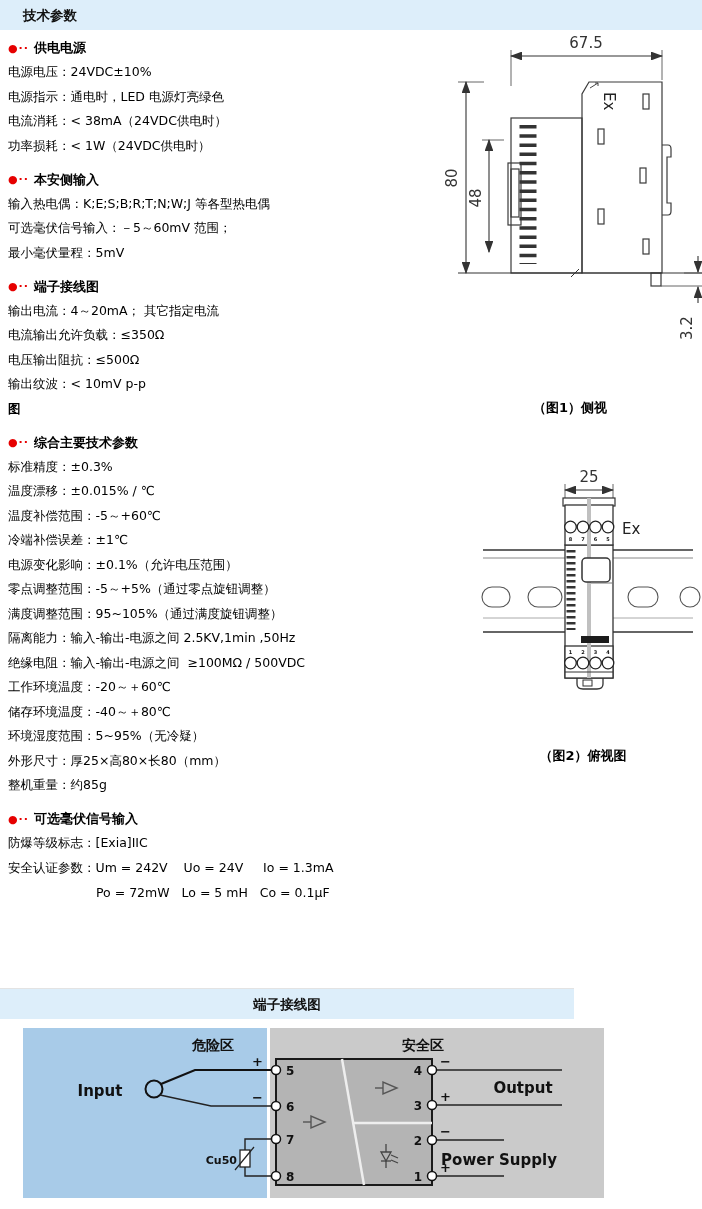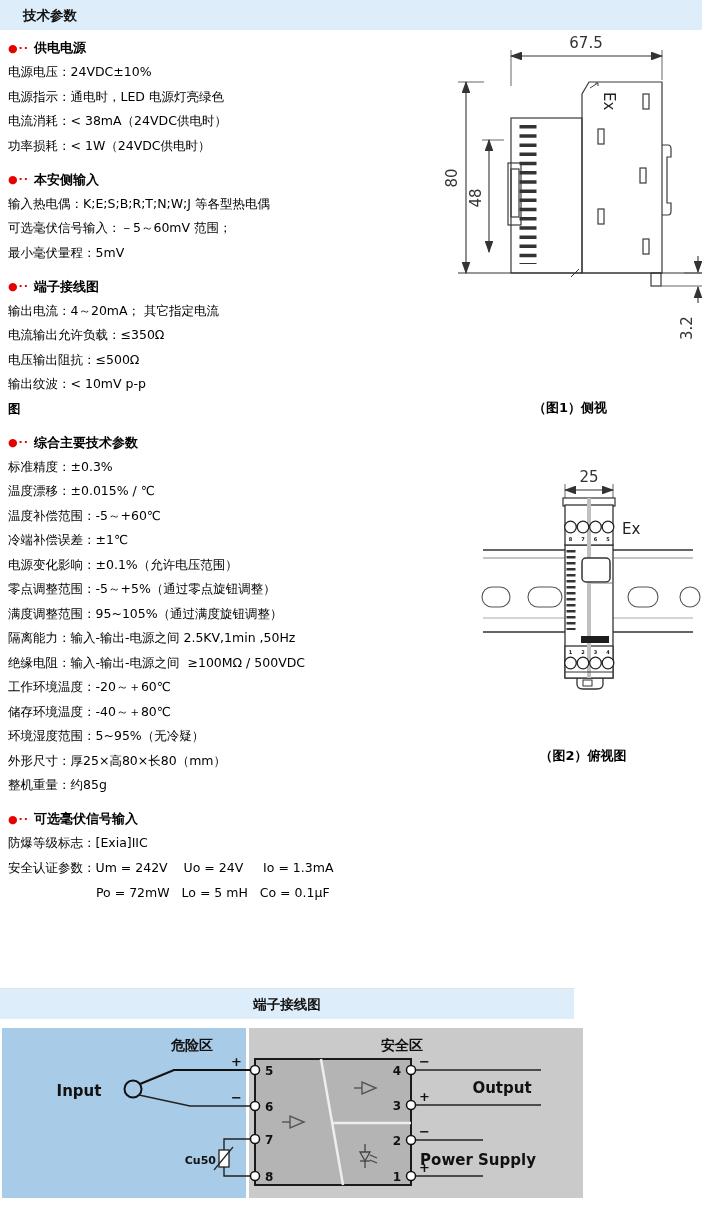--- a/index.html
+++ b/index.html
@@ -13,21 +13,21 @@
   .spec{position:absolute;left:8px;top:30px;width:440px;font-size:12.5px;}
   .sec-header{height:24.5px;display:flex;align-items:center;font-weight:bold;font-size:13px;margin-top:9px;}
   .sec-header.first{margin-top:6px;}
   .bullet{color:#e60000;margin-right:5px;font-size:11px;letter-spacing:1px;}
   .spec-line{height:24.5px;display:flex;align-items:center;white-space:pre-wrap;}
   .spec-line.bold{font-weight:bold;}
   .spec-line.indent{padding-left:88px;}
   .fig{position:absolute;}
   #fig1{left:444px;top:28px;}
   #fig2{left:430px;top:450px;}
-  #wiring{left:2px;top:1028px;}
+  #wiring{left:23px;top:1028px;}
   svg{display:block;}
   svg text{font-family:"DejaVu Sans",sans-serif;}
   .dimtxt{font-size:15px;fill:#333;}
   .cap{font-size:13px;font-weight:bold;fill:#000;}
   .tiny{font-size:5px;font-weight:bold;fill:#111;}
   .wnum{font-size:12px;font-weight:bold;fill:#111;}
   .wsign{font-size:13px;font-weight:bold;fill:#111;}
   .wlabel{font-size:15px;font-weight:bold;fill:#111;}
   .zone{font-size:14px;font-weight:bold;fill:#111;}
 </style>

